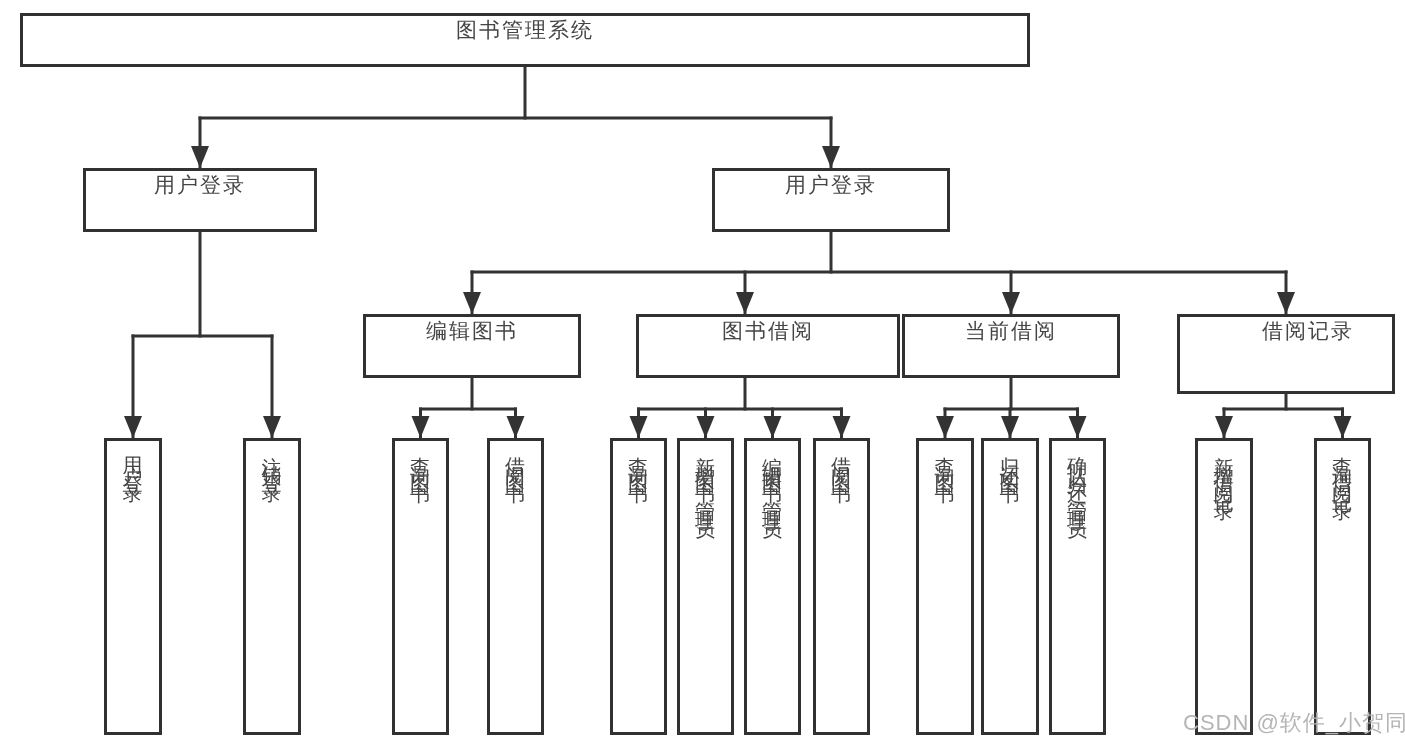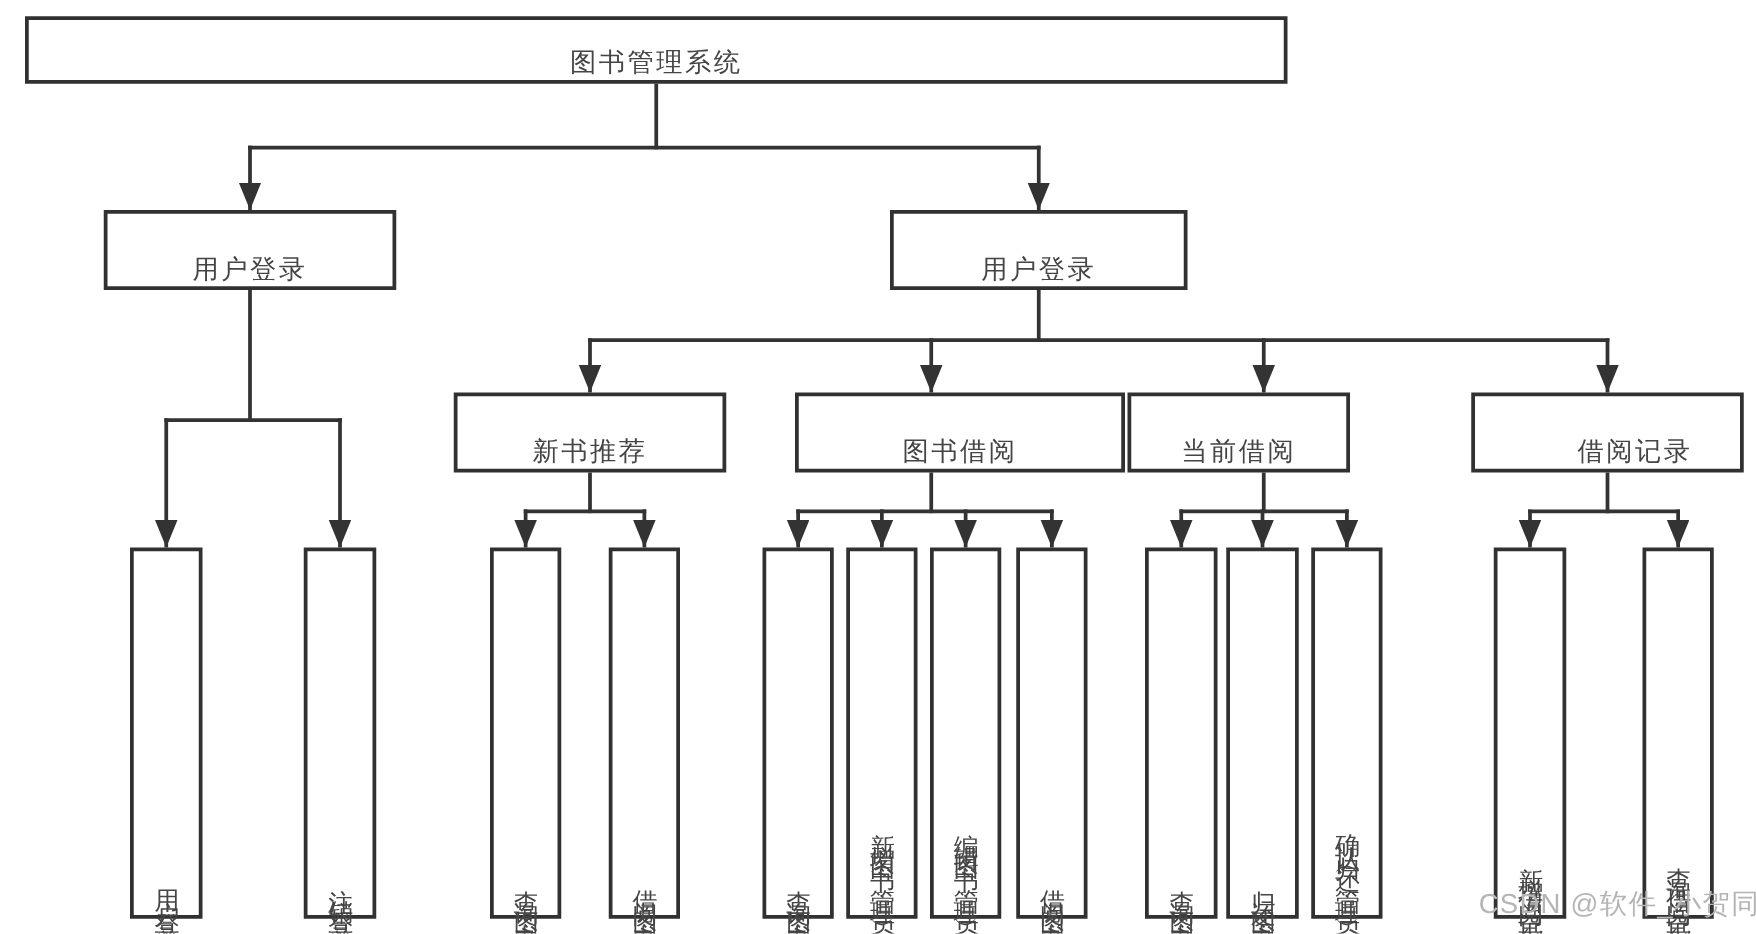--- a/index.html
+++ b/index.html
@@ -17,21 +17,21 @@
     width: 1405px; height: 747px;
     z-index: 1;
   }
   #nodes { position: absolute; left: 0; top: 0; z-index: 2; }
   .node {
     position: absolute;
     box-sizing: border-box;
     background: #ffffff;
     border: 3px solid #313131;
     display: flex;
-    align-items: flex-end;
+    align-items: flex-start;
     justify-content: center;
     color: #454545;
   }
   .node .label {
     font-size: 21px;
     letter-spacing: 2px;
     white-space: nowrap;
     text-align: center;
   }
   .node.vertical .label {
@@ -107,29 +107,29 @@
       <div class="node" style="left: 712px; top: 168px; width: 238px; height: 64px;">
         <span class="label">用户登录</span>
       </div>
       <div class="node vertical" style="left: 104px; top: 438px; width: 58px; height: 297px;">
         <span class="label">用户登录</span>
       </div>
       <div class="node vertical" style="left: 243px; top: 438px; width: 58px; height: 297px;">
         <span class="label">注销登录</span>
       </div>
       <div class="node" style="left: 363px; top: 314px; width: 218px; height: 64px;">
-        <span class="label">新书推荐</span>
+        <span class="label">编辑图书</span>
       </div>
       <div class="node" style="left: 636px; top: 314px; width: 264px; height: 64px;">
         <span class="label">图书借阅</span>
       </div>
-      <div class="node" style="left: 902px; top: 314px; width: 178px; height: 64px; font-family: Liberation Serif, serif;">
+      <div class="node" style="left: 902px; top: 314px; width: 218px; height: 64px; font-family: Liberation Serif, serif;">
         <span class="label">当前借阅</span>
       </div>
-      <div class="node" style="left: 1177px; top: 314px; width: 218px; height: 64px; padding-left: 44px;">
+      <div class="node" style="left: 1177px; top: 314px; width: 218px; height: 80px; padding-left: 44px;">
         <span class="label">借阅记录</span>
       </div>
       <div class="node vertical" style="left: 392px; top: 438px; width: 57px; height: 297px;">
         <span class="label">查询图书</span>
       </div>
       <div class="node vertical" style="left: 487px; top: 438px; width: 57px; height: 297px;">
         <span class="label">借阅图书</span>
       </div>
       <div class="node vertical" style="left: 610px; top: 438px; width: 57px; height: 297px;">
         <span class="label">查询图书</span>

